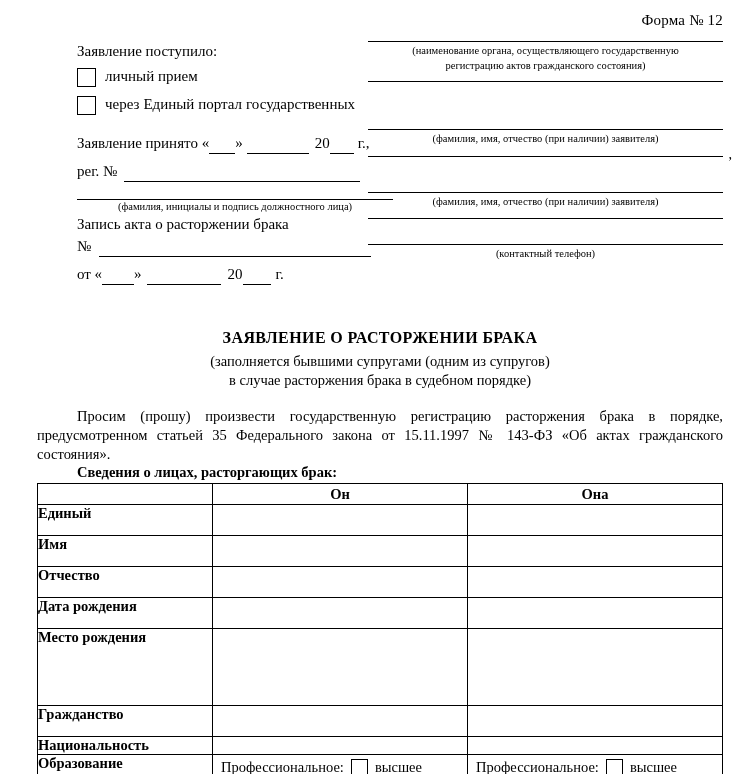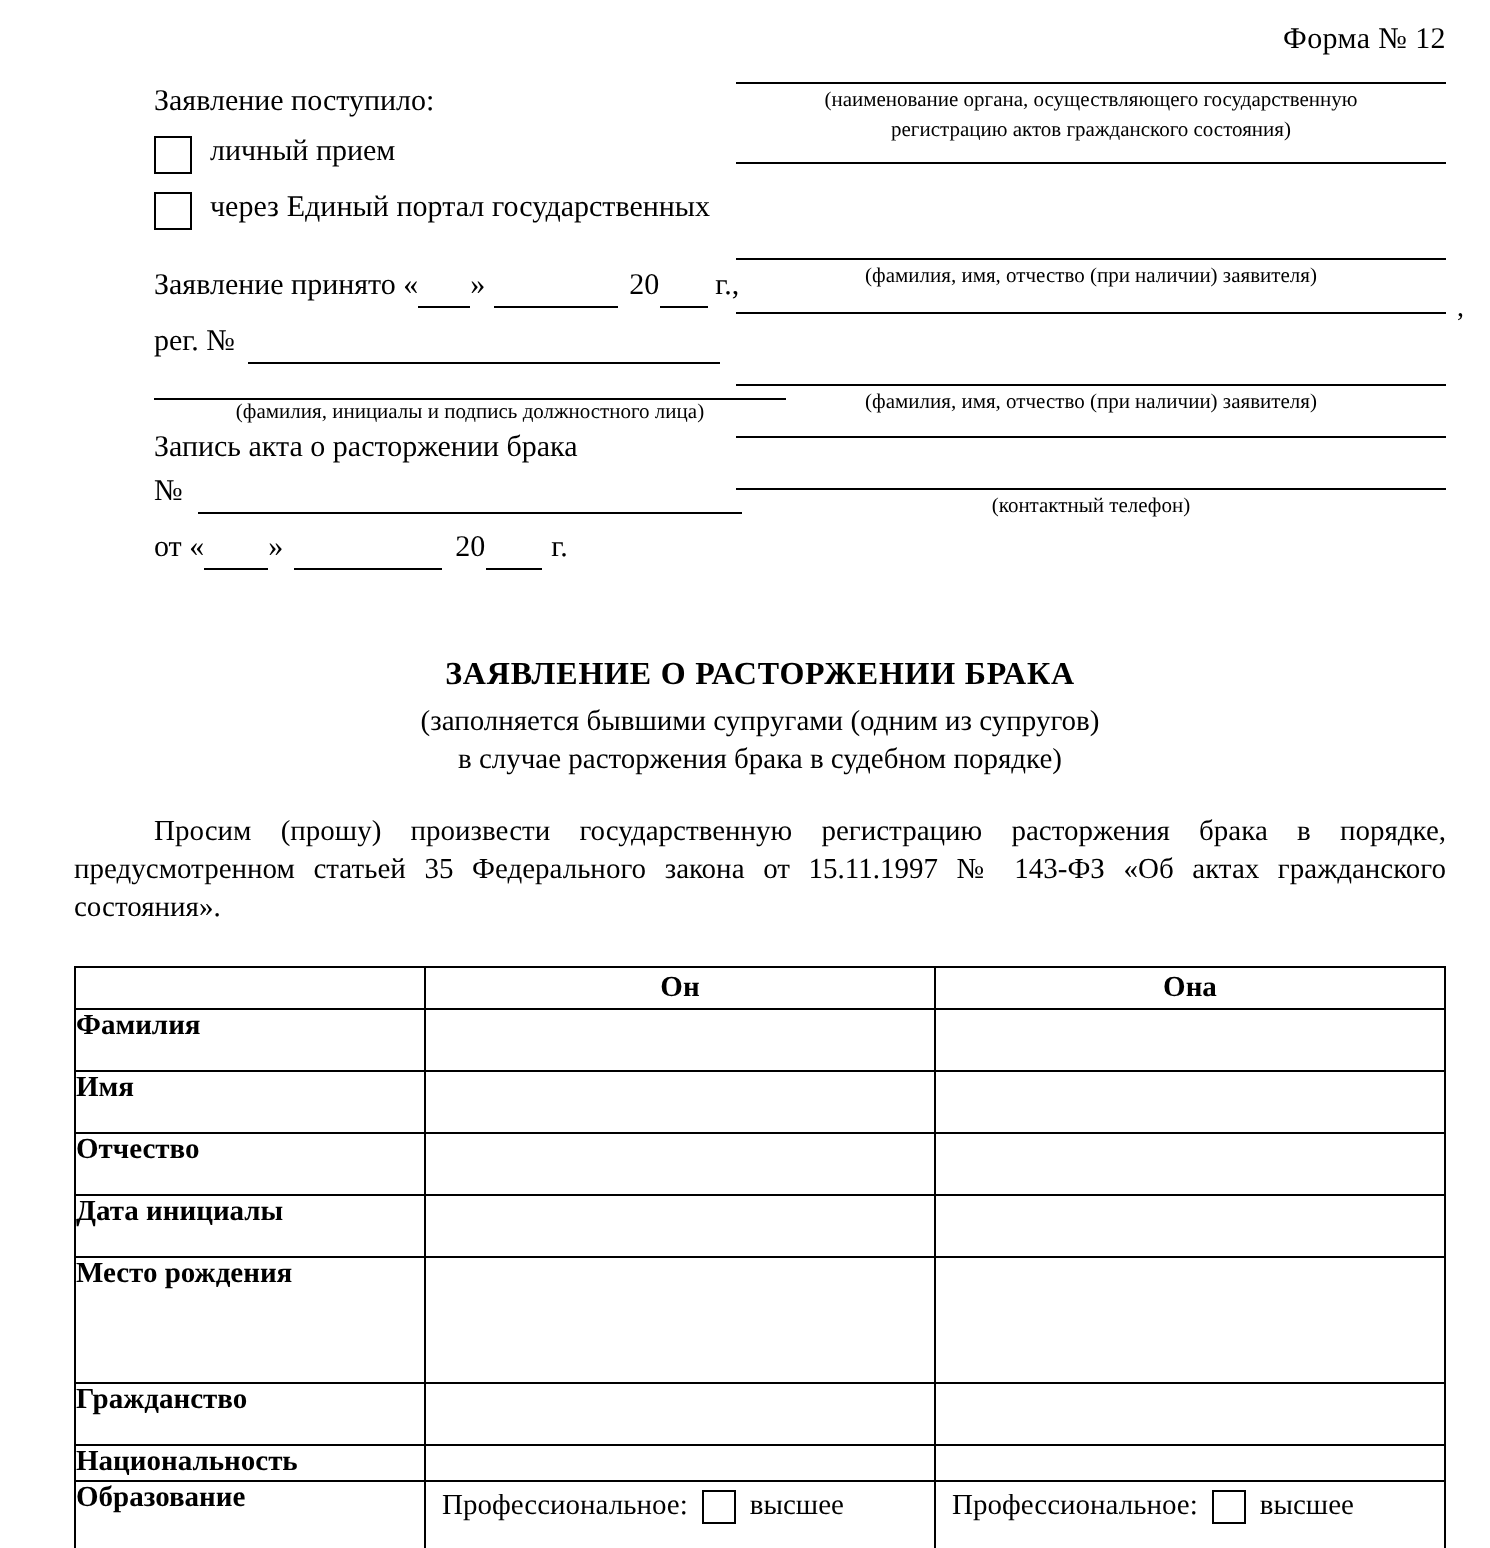--- a/index.html
+++ b/index.html
@@ -264,56 +264,57 @@
     <div class="cap">(контактный телефон)</div>
   </div>
 
   <div class="title-block">
     <div class="t1">ЗАЯВЛЕНИЕ О РАСТОРЖЕНИИ БРАКА</div>
     <div class="t2" style="margin-top:4px;">(заполняется бывшими супругами (одним из супругов)</div>
     <div class="t2">в случае расторжения брака в судебном порядке)</div>
   </div>
 
   <div class="body-par">Просим (прошу) произвести государственную регистрацию расторжения брака в порядке, предусмотренном статьей 35 Федерального закона от 15.11.1997 № 143-ФЗ «Об актах гражданского состояния».</div>
+  <div class="sub-head">Сведения о лицах, расторгающих брак:</div>
 
   <table class="persons">
     <colgroup>
       <col style="width:175px;">
       <col style="width:255px;">
       <col style="width:255px;">
     </colgroup>
     <thead>
       <tr>
         <th></th>
         <th>Он</th>
         <th>Она</th>
       </tr>
     </thead>
     <tbody>
       <tr style="height:31px;">
-        <td class="rowlabel">Фамилия</td>
+        <td class="rowlabel">Единый</td>
         <td class="fill"></td>
         <td class="fill"></td>
       </tr>
       <tr style="height:31px;">
         <td class="rowlabel">Имя</td>
         <td class="fill"></td>
         <td class="fill"></td>
       </tr>
       <tr style="height:31px;">
         <td class="rowlabel">Отчество</td>
         <td class="fill"></td>
         <td class="fill"></td>
       </tr>
       <tr style="height:31px;">
-        <td class="rowlabel">Дата инициалы</td>
-        <td class="fill"></td>
-        <td class="fill"></td>
-      </tr>
-      <tr style="height:63px;">
+        <td class="rowlabel">Дата рождения</td>
+        <td class="fill"></td>
+        <td class="fill"></td>
+      </tr>
+      <tr style="height:77px;">
         <td class="rowlabel">Место рождения</td>
         <td class="fill"></td>
         <td class="fill"></td>
       </tr>
       <tr style="height:31px;">
         <td class="rowlabel">Гражданство</td>
         <td class="fill"></td>
         <td class="fill"></td>
       </tr>
       <tr style="height:18px;">

